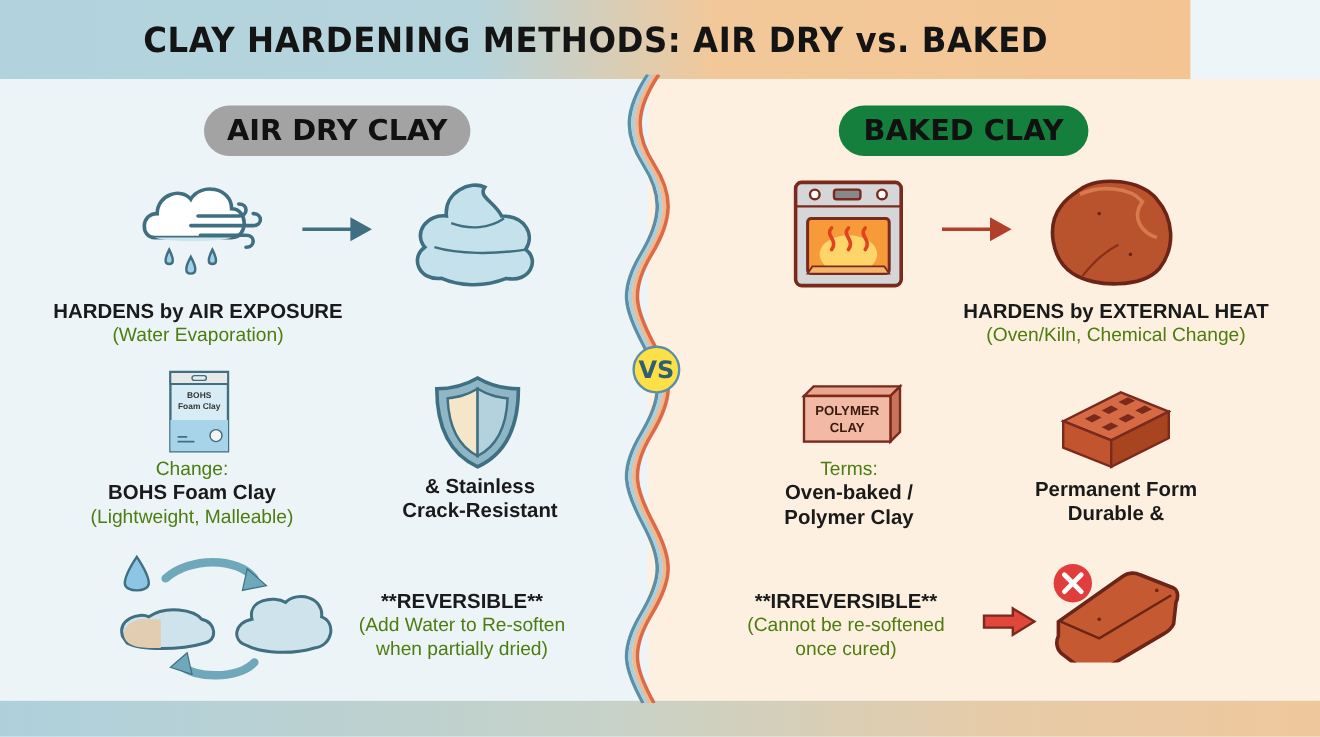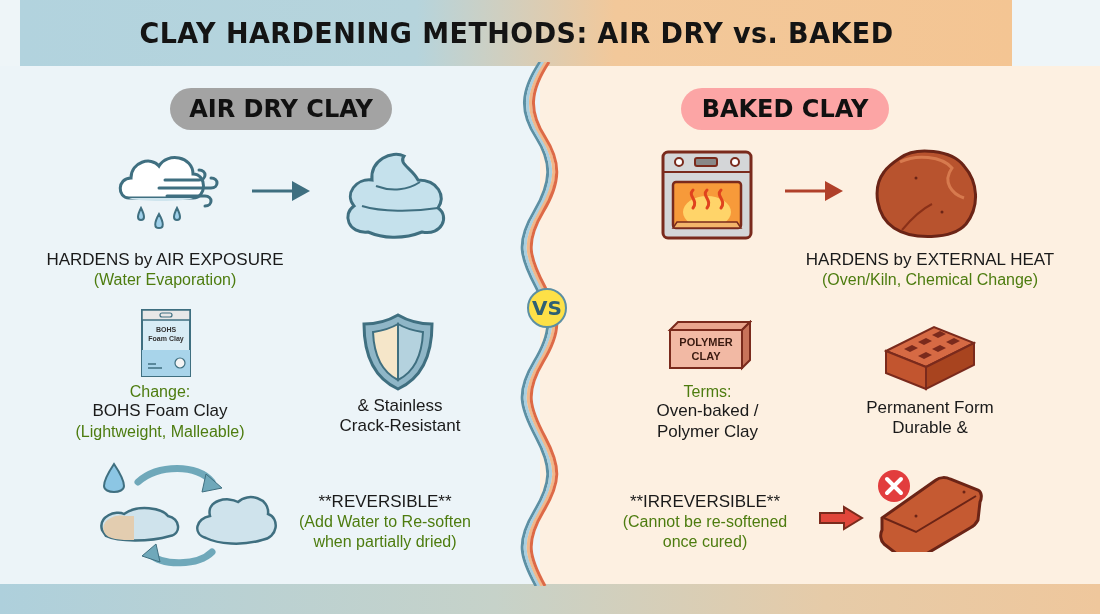--- a/index.html
+++ b/index.html
@@ -1,21 +1,21 @@
 <!DOCTYPE html>
 <html><head>
 <meta charset="utf-8">
 <style>
   * { box-sizing: border-box; margin: 0; padding: 0; }
   html, body { width: 1100px; height: 614px; overflow: hidden; }
   body { font-family: "Liberation Sans", sans-serif; color: #1a1a1a; position: relative; background: #eef5f8; }
   .header {
     position: absolute; left: 0; top: 0; width: 992px; height: 66px;
     background: linear-gradient(90deg, #b2d3de 0%, #b6d4dc 40%, #f2c89a 60%, #f4c593 100%);
-    display: flex; align-items: center; justify-content: center; margin-left: 20px;
+    display: flex; align-items: center; justify-content: center;
   }
   .header h1 {
     font-family: "DejaVu Sans", sans-serif; font-weight: 900; font-size: 29px;
     letter-spacing: 0.5px; color: #141414; transform: scaleX(0.93);
   }
   .panel-left { position: absolute; left: 0; top: 66px; width: 560px; height: 518px; background: #ecf4f8; }
   .panel-right { position: absolute; left: 540px; top: 66px; width: 560px; height: 518px; background: #fdf0e1; }
   .footer {
     position: absolute; left: 0; top: 584px; width: 1100px; height: 30px;
     background: linear-gradient(90deg, #aed0dc 0%, #c6d2c9 45%, #e6cba8 75%, #efc79c 100%);
@@ -26,24 +26,24 @@
     background: #fde047; border: 2.5px solid #5c8fa3;
     display: flex; align-items: center; justify-content: center;
     font-family: "DejaVu Sans", sans-serif; font-weight: bold; font-size: 20px; color: #2e5f74;
   }
   .pill {
     position: absolute; height: 42px; border-radius: 21px;
     display: flex; align-items: center; justify-content: center;
     font-family: "DejaVu Sans", sans-serif; font-weight: bold; font-size: 24px; color: #111;
   }
   .pill-air { left: 170px; top: 88px; width: 222px; background: #a3a3a3; }
-  .pill-baked { left: 681px; top: 88px; width: 208px; background: #fca5a5; }
+  .pill-baked { left: 699px; top: 88px; width: 208px; background: #15803d; }
   .ico { position: absolute; }
   .txt { position: absolute; text-align: center; line-height: 1.2; }
-  .b { font-weight: normal; font-size: 17px; }
+  .b { font-weight: bold; font-size: 17px; }
   .r { font-size: 16px; color: #4d7c0f; }
 </style>
 </head>
 <body>
 
 <div class="header">
   <h1>CLAY HARDENING METHODS: AIR DRY vs. BAKED</h1>
 </div>
 
 <div class="panel-left"></div>

